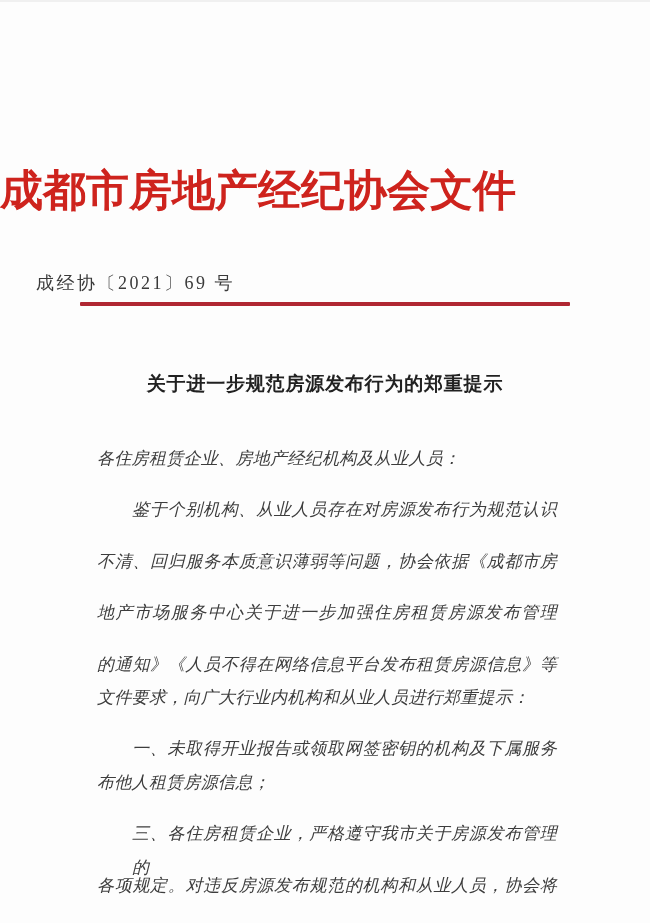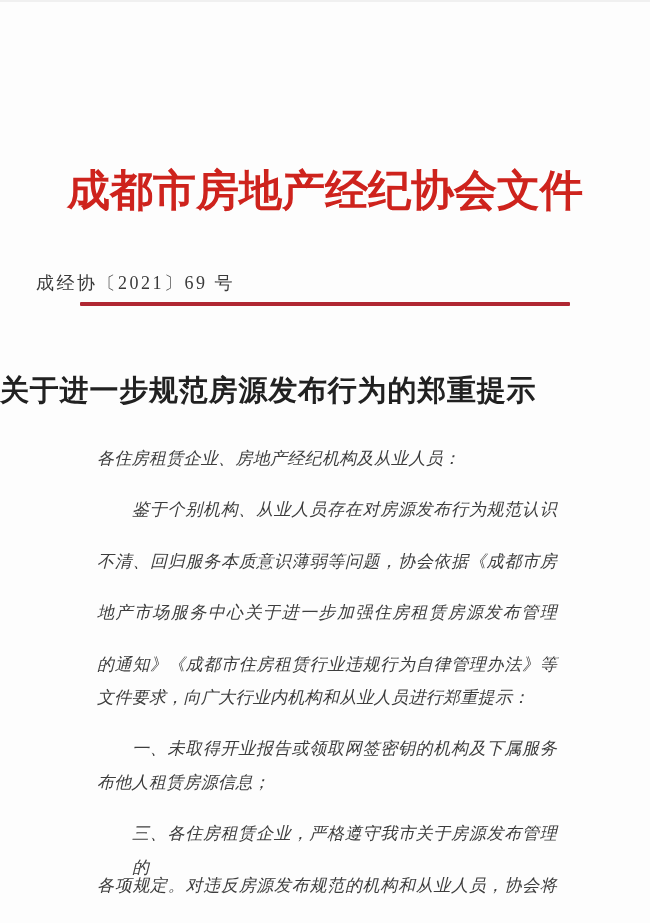--- a/index.html
+++ b/index.html
@@ -15,21 +15,20 @@
     background: #fdfdfd;
     border-top: 2px solid #f0f0f0;
     overflow: hidden;
     font-family: "Liberation Serif", "DejaVu Serif", serif;
   }
   .header-title {
     position: absolute;
     top: 163px;
     left: 0;
     width: 100%;
-    text-align: center;
     font-size: 43px;
     font-weight: 700;
     letter-spacing: 0px;
     color: #ce231d;
     line-height: 1.2;
     white-space: nowrap;
   }
   .doc-number {
     position: absolute;
     top: 269px;
@@ -48,21 +47,22 @@
     width: 490px;
     height: 4px;
     background: #b02732;
     border-radius: 1px;
   }
   .doc-title {
     position: absolute;
     top: 369px;
     left: 0;
     width: 100%;
-    font-size: 29px;
+    text-align: center;
+    font-size: 19px;
     font-weight: 700;
     letter-spacing: 0.8px;
     color: #212121;
     white-space: nowrap;
   }
   .body-text {
     position: absolute;
     top: 440px;
     left: 97px;
     width: 460px;
@@ -102,21 +102,21 @@
 
   <div class="red-rule"></div>
 
   <div class="doc-title">关于进一步规范房源发布行为的郑重提示</div>
 
   <div class="body-text">
     <div class="body-line">各住房租赁企业、房地产经纪机构及从业人员：</div>
     <div class="body-line indent justify">鉴于个别机构、从业人员存在对房源发布行为规范认识</div>
     <div class="body-line justify">不清、回归服务本质意识薄弱等问题，协会依据《成都市房</div>
     <div class="body-line justify">地产市场服务中心关于进一步加强住房租赁房源发布管理</div>
-    <div class="body-line justify">的通知》《成都市住房租赁行业违规行为自律管理办法》等</div>
+    <div class="body-line justify">的通知》《人员不得在网络信息平台发布租赁房源信息》等</div>
     <div class="body-line">文件要求，向广大行业内机构和从业人员进行郑重提示：</div>
     <div class="body-line indent justify">一、未取得开业报告或领取网签密钥的机构及下属服务</div>
     <div class="body-line">布他人租赁房源信息；</div>
     <div class="body-line indent justify">三、各住房租赁企业，严格遵守我市关于房源发布管理的</div>
     <div class="body-line justify">各项规定。对违反房源发布规范的机构和从业人员，协会将</div>
   </div>
 
 </div>
 
 </body></html>

